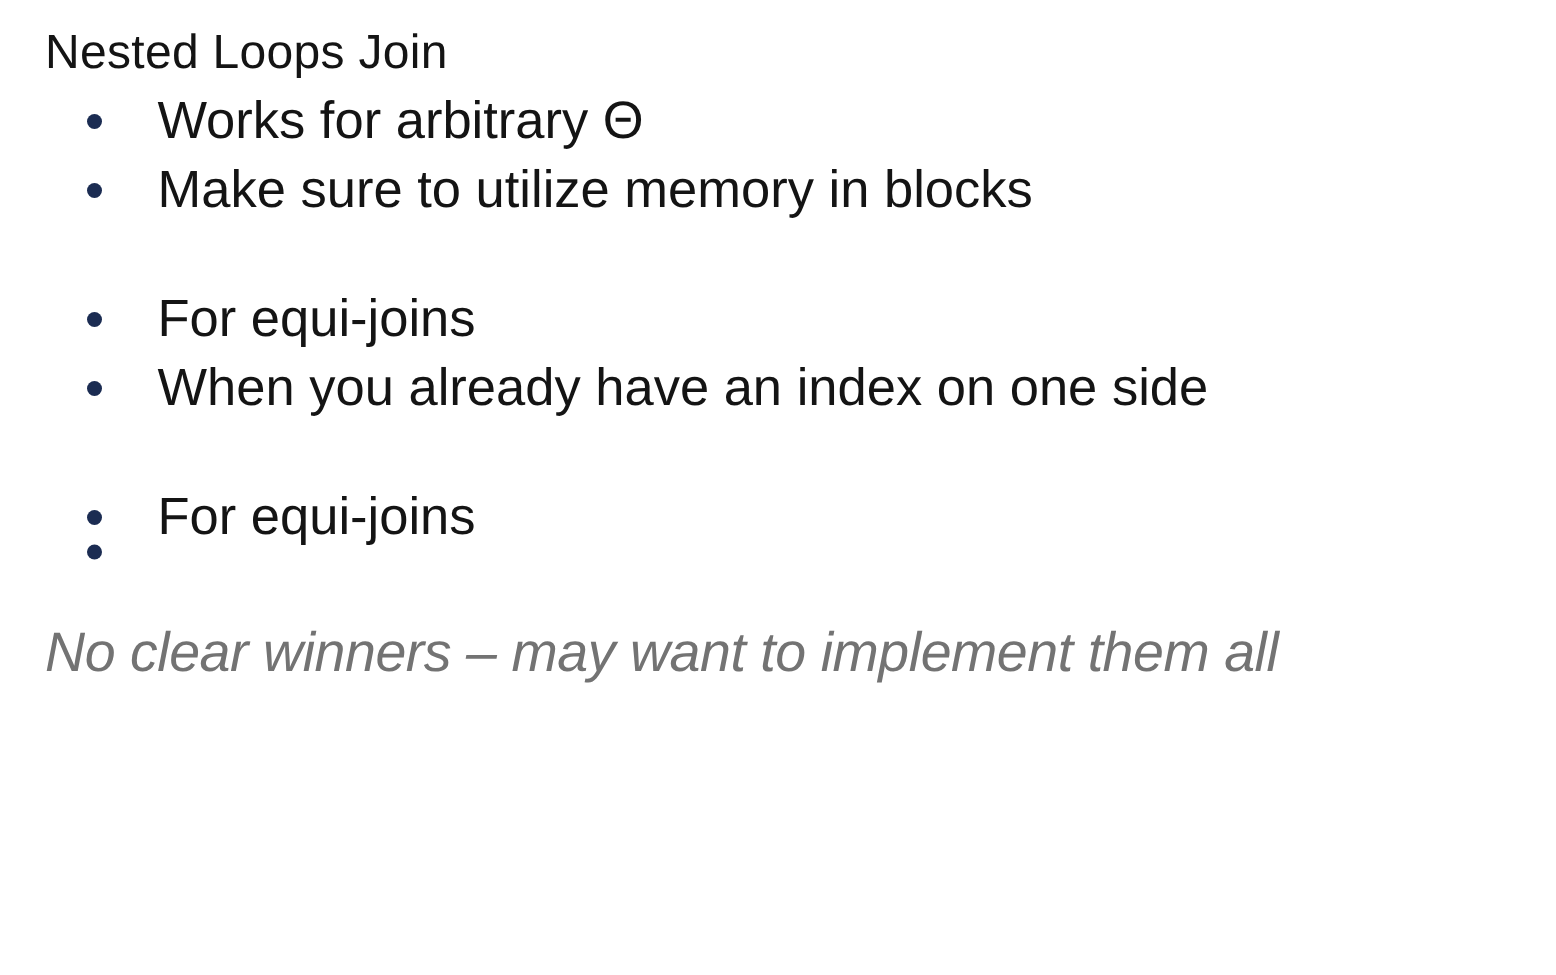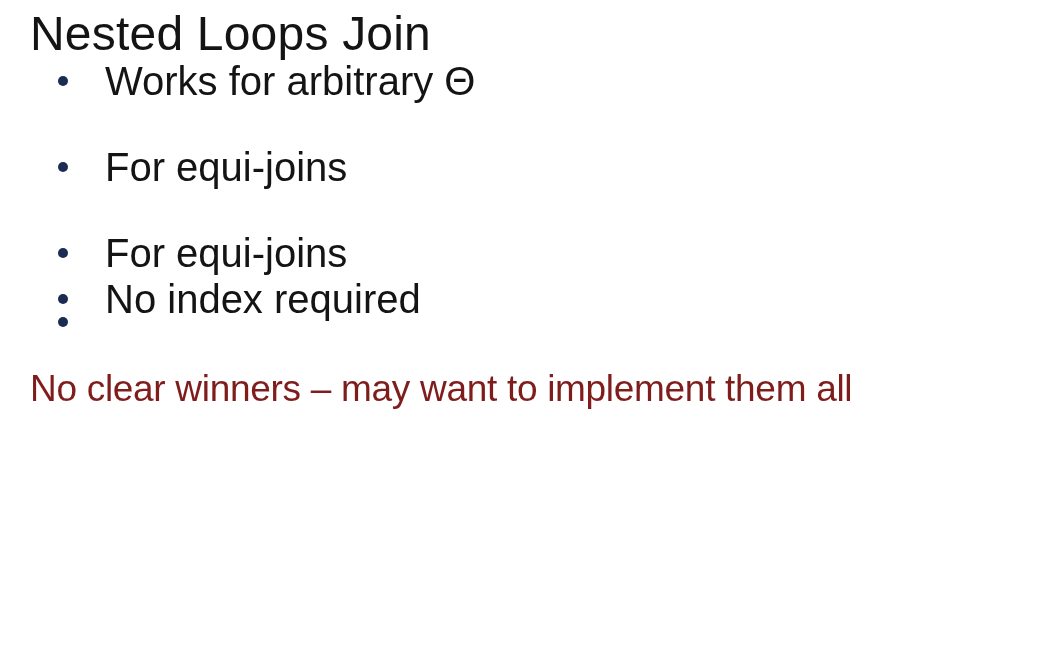--- a/index.html
+++ b/index.html
@@ -16,35 +16,35 @@
     font-family: "Liberation Sans", "DejaVu Sans", sans-serif;
     color: #141414;
     box-sizing: border-box;
     padding: 10px 20px 0 30px;
   }
   .section {
     margin: 0 0 40px 0;
   }
   .section h2 {
     margin: 0;
-    font-size: 48px;
+    font-size: 32px;
     line-height: 48px;
     font-weight: 400;
     letter-spacing: 0.2px;
     color: #141414;
   }
   .bullets {
     list-style: none;
     margin: 0;
     padding: 0;
   }
   .bullets li {
     position: relative;
     padding-left: 75px;
-    font-size: 40px;
+    font-size: 35px;
     line-height: 46px;
     font-weight: 400;
     color: #141414;
     white-space: nowrap;
   }
   .bullet-dot {
     position: absolute;
     left: 28px;
     top: 50%;
     margin-top: -5px;
@@ -53,57 +53,62 @@
     border-radius: 50%;
     background: #1b2c52;
   }
   .closing {
     margin: 0;
     padding-top: 4px;
     font-size: 37px;
     line-height: 46px;
     font-weight: 400;
     letter-spacing: -0.3px;
-    color: #7f1d1d;
+    color: #737373;
     white-space: nowrap;
+    font-style: italic;
   }
 </style>
 </head>
 <body>
 
 <div class="slide">
 
   <div class="section">
     <h2>Nested Loops Join</h2>
     <ul class="bullets">
       <li>
         <span class="bullet-dot"></span>
         <span>Works for arbitrary Θ</span>
       </li>
-    </ul>
-  </div>
-
-  <div class="section">
-    <ul class="bullets">
       <li>
         <span class="bullet-dot"></span>
-        <span>For equi-joins</span>
+        <span>Make sure to utilize memory in blocks</span>
       </li>
     </ul>
   </div>
 
   <div class="section">
     <ul class="bullets">
       <li>
         <span class="bullet-dot"></span>
         <span>For equi-joins</span>
       </li>
       <li>
         <span class="bullet-dot"></span>
-        <span>No index required</span>
+        <span>When you already have an index on one side</span>
+      </li>
+    </ul>
+  </div>
+
+  <div class="section">
+    <ul class="bullets">
+      <li>
+        <span class="bullet-dot"></span>
+        <span>For equi-joins</span>
       </li>
       <li>
         <span class="bullet-dot"></span>
       </li>
     </ul>
   </div>
 
   <p class="closing">No clear winners – may want to implement them all</p>
 
 </div>

